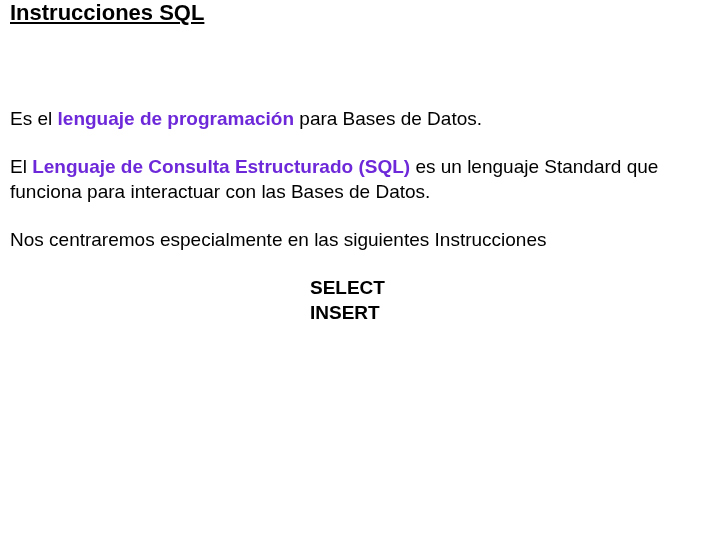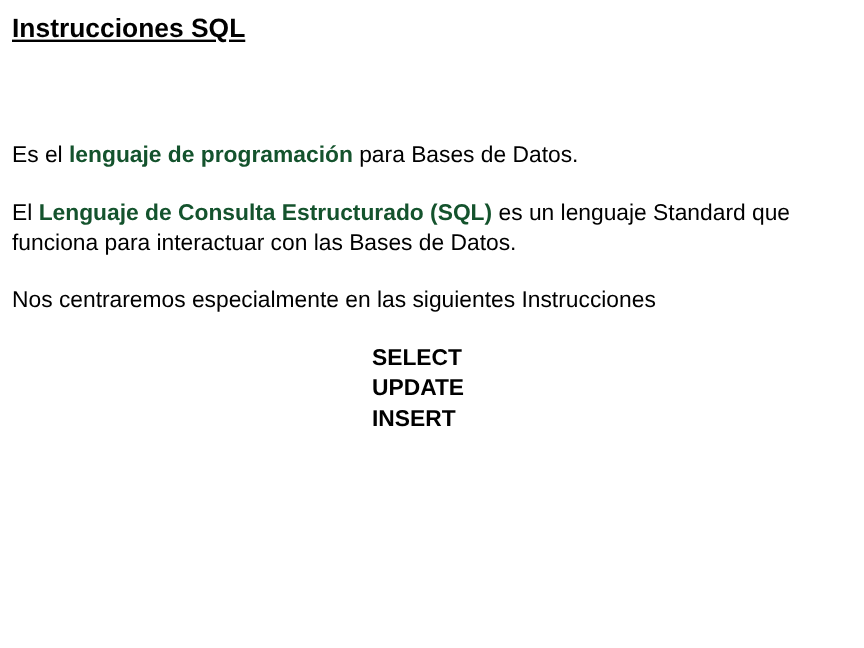--- a/index.html
+++ b/index.html
@@ -8,36 +8,36 @@
     width: 720px;
     height: 540px;
     background: #ffffff;
     font-family: "Comic Sans MS", "Comic Sans", cursive, sans-serif;
     color: #000000;
   }
   .page {
     position: relative;
     width: 720px;
     height: 404px;
-    padding: 11px 10px 0 10px;
+    padding: 0 10px 0 10px;
     box-sizing: border-box;
   }
   .title {
     font-size: 22px;
     font-weight: bold;
     text-decoration: underline;
     margin: 0 0 80px 0;
   }
   .para {
     font-size: 19px;
     line-height: 1.35;
     margin: 0 0 22px 0;
   }
   .highlight {
-    color: #14532d;
+    color: #6d28d9;
     font-weight: bold;
   }
   .instr {
     margin-left: 300px;
     font-size: 19px;
     font-weight: bold;
     line-height: 1.35;
     margin-top: 20px;
   }
 </style>
@@ -53,17 +53,16 @@
   </p>
 
   <p class="para">
     <span>El </span><span class="highlight">Lenguaje de Consulta Estructurado (SQL)</span><span> es un lenguaje Standard que funciona para interactuar con las Bases de Datos.</span>
   </p>
 
   <p class="para">Nos centraremos especialmente en las siguientes Instrucciones</p>
 
   <div class="instr">
     <div>SELECT</div>
-    <div>UPDATE</div>
     <div>INSERT</div>
   </div>
 
 </div>
 
 </body></html>

